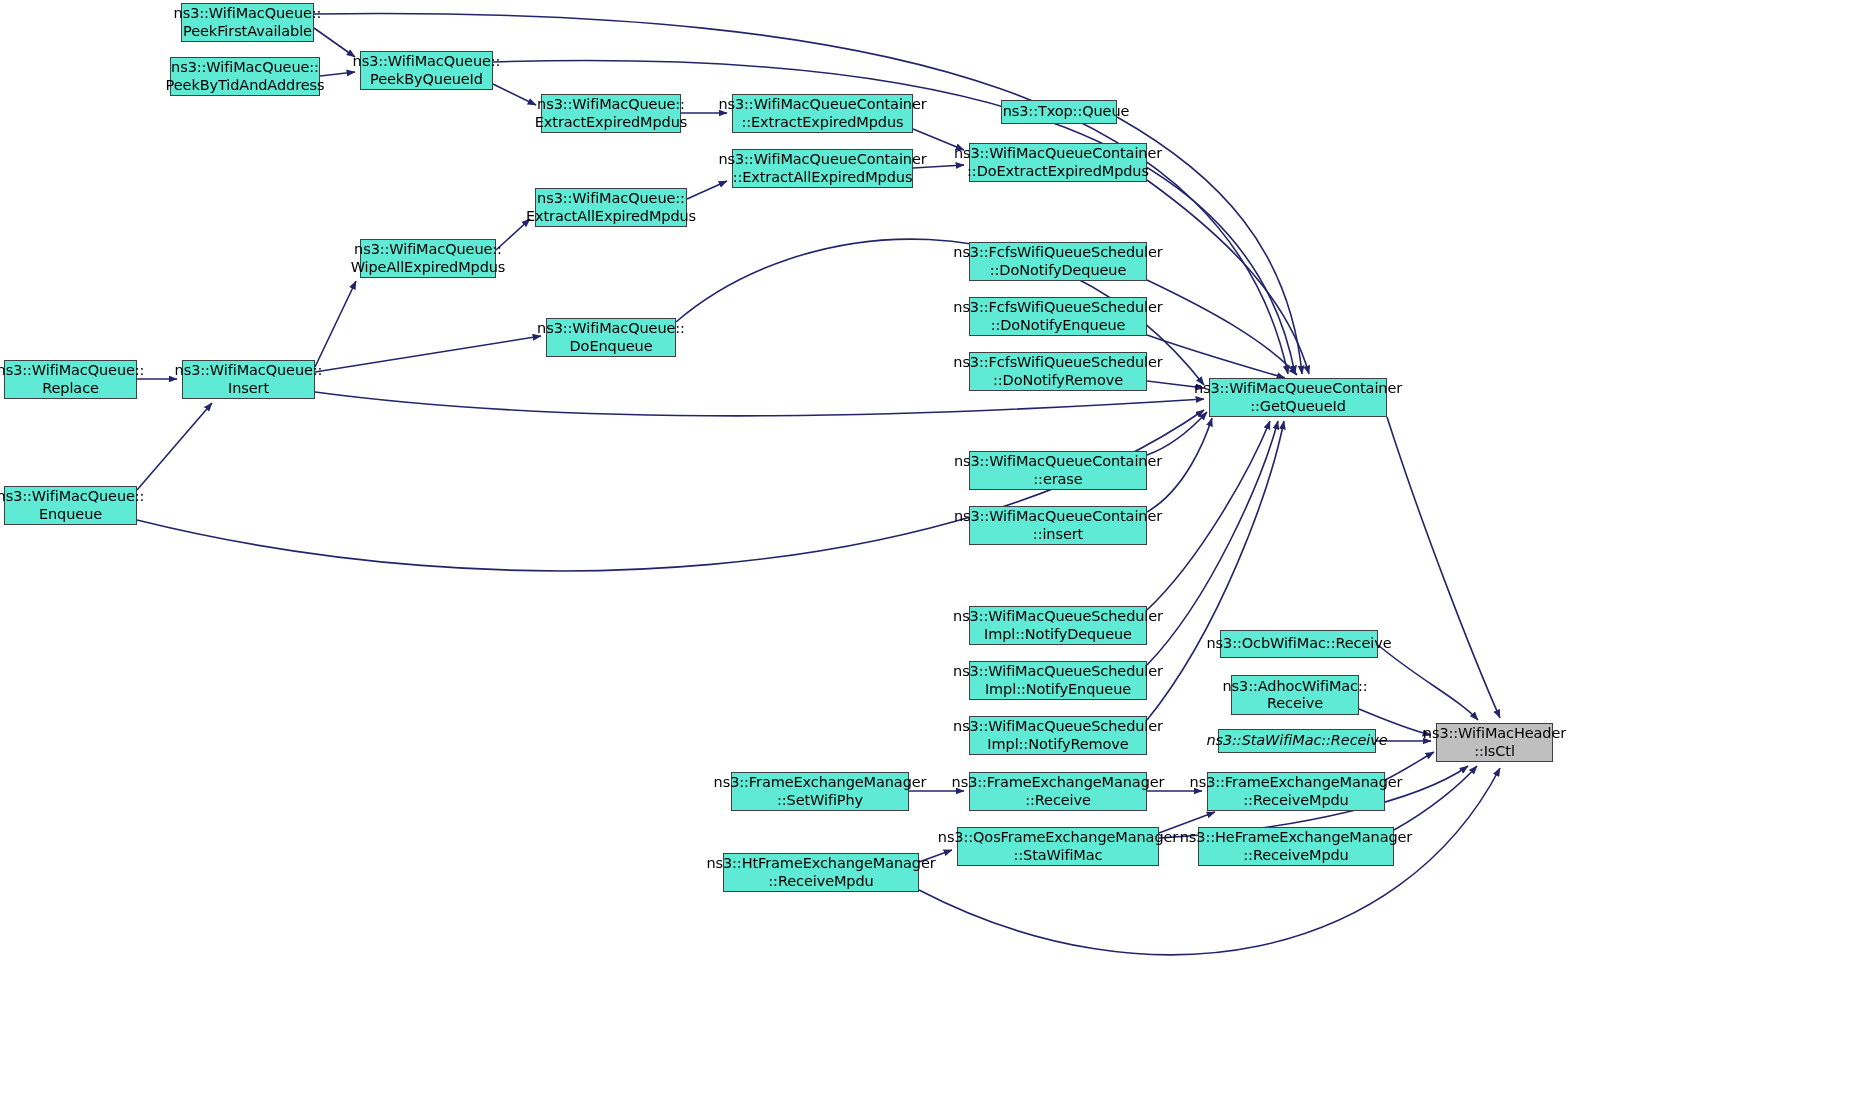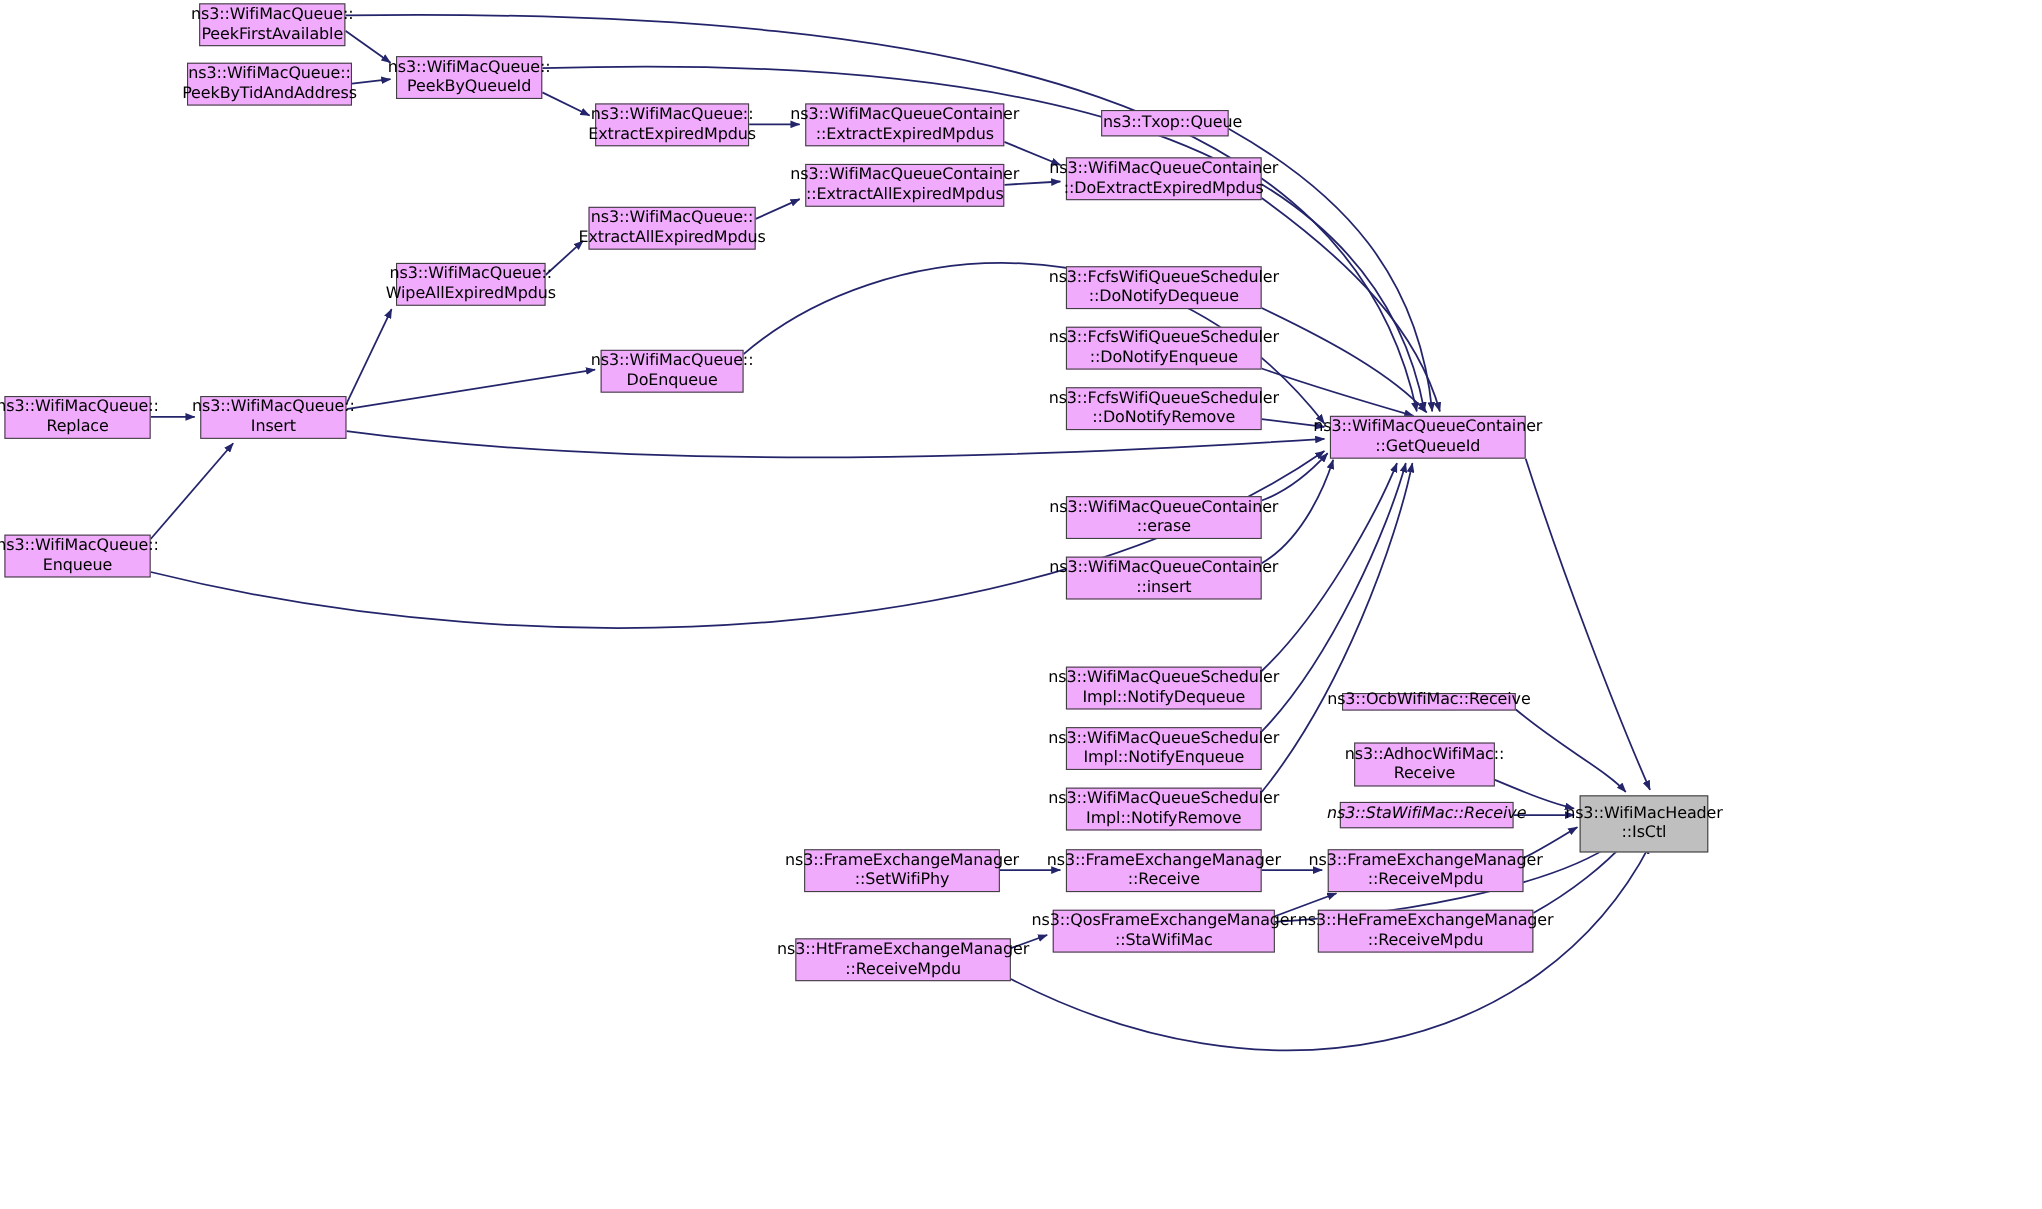--- a/index.html
+++ b/index.html
@@ -20,21 +20,21 @@
     left: 0;
     top: 0;
     width: 1856px;
     height: 1099px;
     pointer-events: none;
   }
   .node {
     position: absolute;
     box-sizing: border-box;
     border: 1px solid #404040;
-    background: #f0abfc;
+    background: #5eead4;
     color: #000000;
     display: flex;
     align-items: center;
     justify-content: center;
     text-align: center;
     font-family: "DejaVu Sans", sans-serif;
     font-size: 14.5px;
     line-height: 1.18;
     letter-spacing: -0.1px;
     white-space: pre-line;
@@ -147,20 +147,20 @@
       <div class="node" style="left: 969px; top: 772px; width: 178px; height: 39px;"><span>ns3::FrameExchangeManager
 ::Receive</span></div>
       <div class="node" style="left: 1207px; top: 772px; width: 178px; height: 39px;"><span>ns3::FrameExchangeManager
 ::ReceiveMpdu</span></div>
       <div class="node" style="left: 957px; top: 827px; width: 202px; height: 39px;"><span>ns3::QosFrameExchangeManager
 ::StaWifiMac</span></div>
       <div class="node" style="left: 1198px; top: 827px; width: 196px; height: 39px; justify-content: center;"><span>ns3::HeFrameExchangeManager
 ::ReceiveMpdu</span></div>
       <div class="node" style="left: 723px; top: 853px; width: 196px; height: 39px;"><span>ns3::HtFrameExchangeManager
 ::ReceiveMpdu</span></div>
-      <div class="node" style="left: 1220px; top: 630px; width: 158px; height: 16px; align-items: flex-end;"><span>ns3::OcbWifiMac::Receive</span></div>
+      <div class="node" style="left: 1220px; top: 630px; width: 158px; height: 28px;"><span>ns3::OcbWifiMac::Receive</span></div>
       <div class="node" style="left: 1231px; top: 675px; width: 128px; height: 40px;"><span>ns3::AdhocWifiMac::
 Receive</span></div>
       <div class="node" style="left: 1218px; top: 729px; width: 158px; height: 24px; font-style: italic;"><span>ns3::StaWifiMac::Receive</span></div>
-      <div class="node highlight" style="left: 1436px; top: 723px; width: 117px; height: 52px;"><span>ns3::WifiMacHeader
+      <div class="node highlight" style="left: 1436px; top: 723px; width: 117px; height: 39px;"><span>ns3::WifiMacHeader
 ::IsCtl</span></div>
     </div>
 </div>
 
 </body></html>

